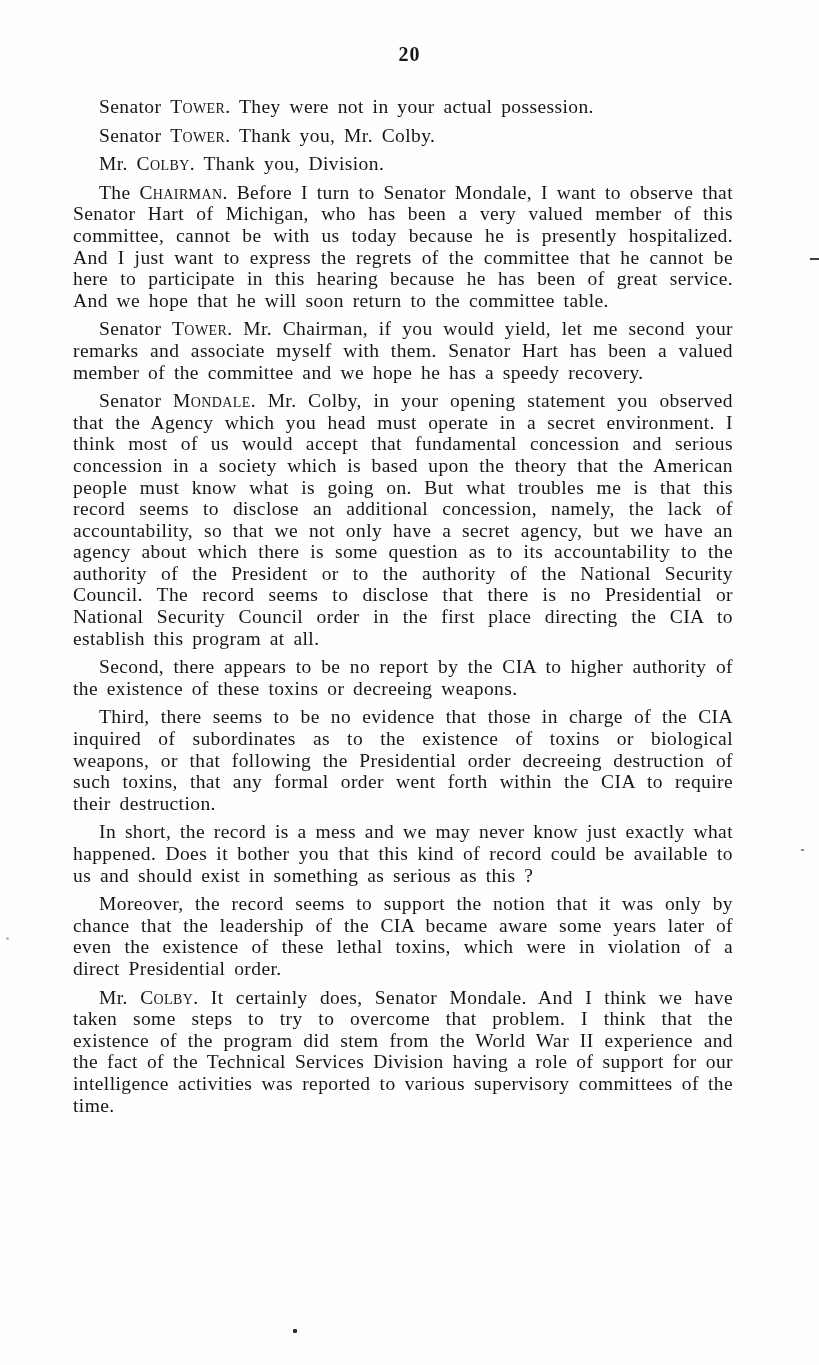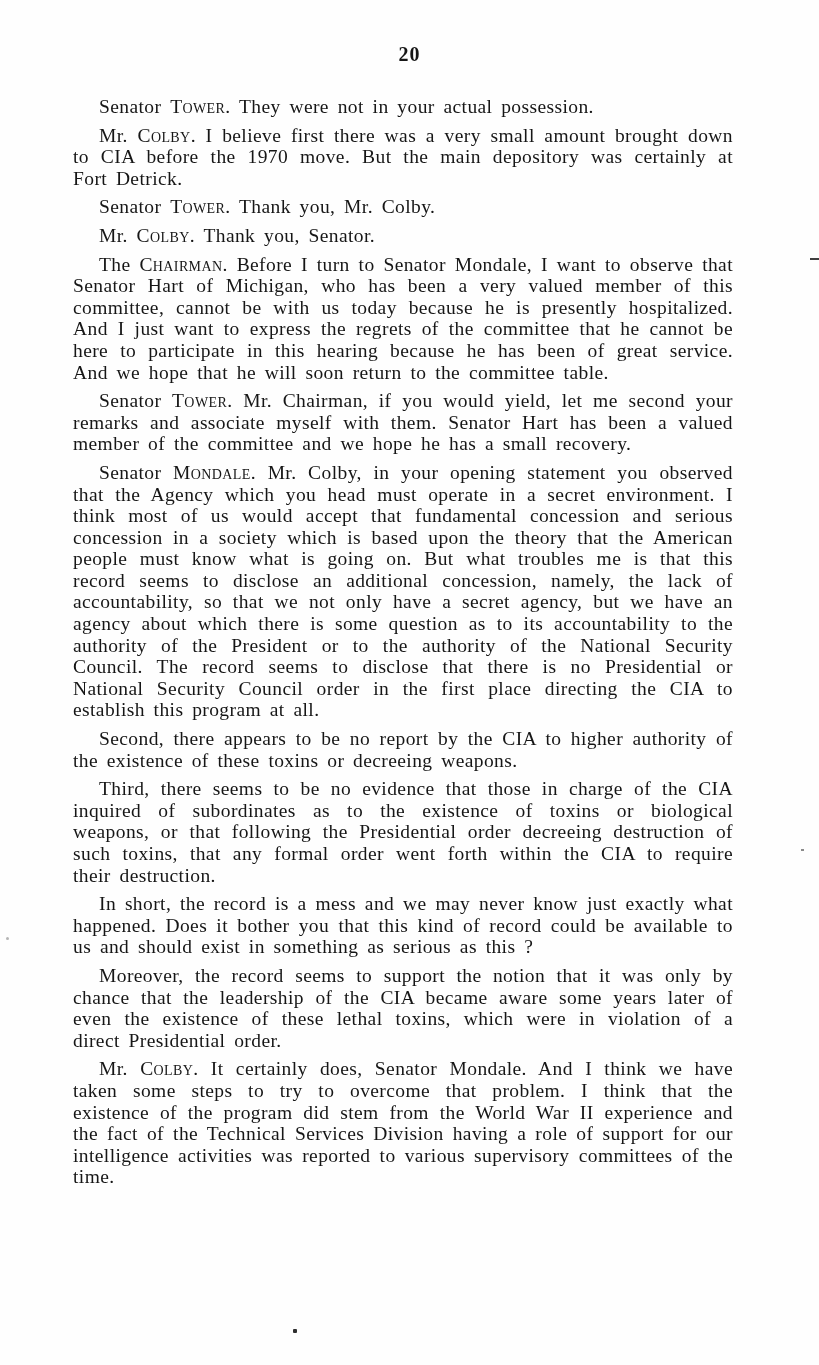--- a/index.html
+++ b/index.html
@@ -44,25 +44,24 @@
   .speck-left     { left: 6px;   top: 937px; width: 3px; height: 3px; background: #b5b5b5; border-radius: 50%; }
   .speck-bottom   { left: 293px; top: 1329px; width: 4px; height: 4px; background: #2e2e2e; border-radius: 1px; }
 </style>
 </head>
 <body>
 
 <div class="page-number">20</div>
 
 <div class="text-block" id="paragraphs">
     <p class="para"><span>Senator </span><span class="sc">Tower</span><span>. They were not in your actual possession.</span></p>
-    <p class="para"><span>Mr. </span><span class="sc">Colby</span><span>. I believe first there was a very small amount brought down to CIA before the 1970 move. But the main depository was certainly at Fort Detrick.</span></p>
     <p class="para"><span>Senator </span><span class="sc">Tower</span><span>. Thank you, Mr. Colby.</span></p>
-    <p class="para"><span>Mr. </span><span class="sc">Colby</span><span>. Thank you, Senator.</span></p>
+    <p class="para"><span>Mr. </span><span class="sc">Colby</span><span>. Thank you, Division.</span></p>
     <p class="para"><span>The </span><span class="sc">Chairman</span><span>. Before I turn to Senator Mondale, I want to observe that Senator Hart of Michigan, who has been a very valued member of this committee, cannot be with us today because he is presently hospitalized. And I just want to express the regrets of the committee that he cannot be here to participate in this hearing because he has been of great service. And we hope that he will soon return to the committee table.</span></p>
-    <p class="para"><span>Senator </span><span class="sc">Tower</span><span>. Mr. Chairman, if you would yield, let me second your remarks and associate myself with them. Senator Hart has been a valued member of the committee and we hope he has a small recovery.</span></p>
+    <p class="para"><span>Senator </span><span class="sc">Tower</span><span>. Mr. Chairman, if you would yield, let me second your remarks and associate myself with them. Senator Hart has been a valued member of the committee and we hope he has a speedy recovery.</span></p>
     <p class="para"><span>Senator </span><span class="sc">Mondale</span><span>. Mr. Colby, in your opening statement you observed that the Agency which you head must operate in a secret environment. I think most of us would accept that fundamental concession and serious concession in a society which is based upon the theory that the American people must know what is going on. But what troubles me is that this record seems to disclose an additional concession, namely, the lack of accountability, so that we not only have a secret agency, but we have an agency about which there is some question as to its accountability to the authority of the President or to the authority of the National Security Council. The record seems to disclose that there is no Presidential or National Security Council order in the first place directing the CIA to establish this program at all.</span></p>
     <p class="para"><span>Second, there appears to be no report by the CIA to higher authority of the existence of these toxins or decreeing weapons.</span></p>
     <p class="para"><span>Third, there seems to be no evidence that those in charge of the CIA inquired of subordinates as to the existence of toxins or biological weapons, or that following the Presidential order decreeing destruction of such toxins, that any formal order went forth within the CIA to require their destruction.</span></p>
     <p class="para"><span>In short, the record is a mess and we may never know just exactly what happened. Does it bother you that this kind of record could be available to us and should exist in something as serious as this ?</span></p>
     <p class="para"><span>Moreover, the record seems to support the notion that it was only by chance that the leadership of the CIA became aware some years later of even the existence of these lethal toxins, which were in violation of a direct Presidential order.</span></p>
     <p class="para"><span>Mr. </span><span class="sc">Colby</span><span>. It certainly does, Senator Mondale. And I think we have taken some steps to try to overcome that problem. I think that the existence of the program did stem from the World War II experience and the fact of the Technical Services Division having a role of support for our intelligence activities was reported to various supervisory committees of the time.</span></p>
   </div>
 
 <div class="speck speck-dash"></div>
 <div class="speck speck-mid"></div>

